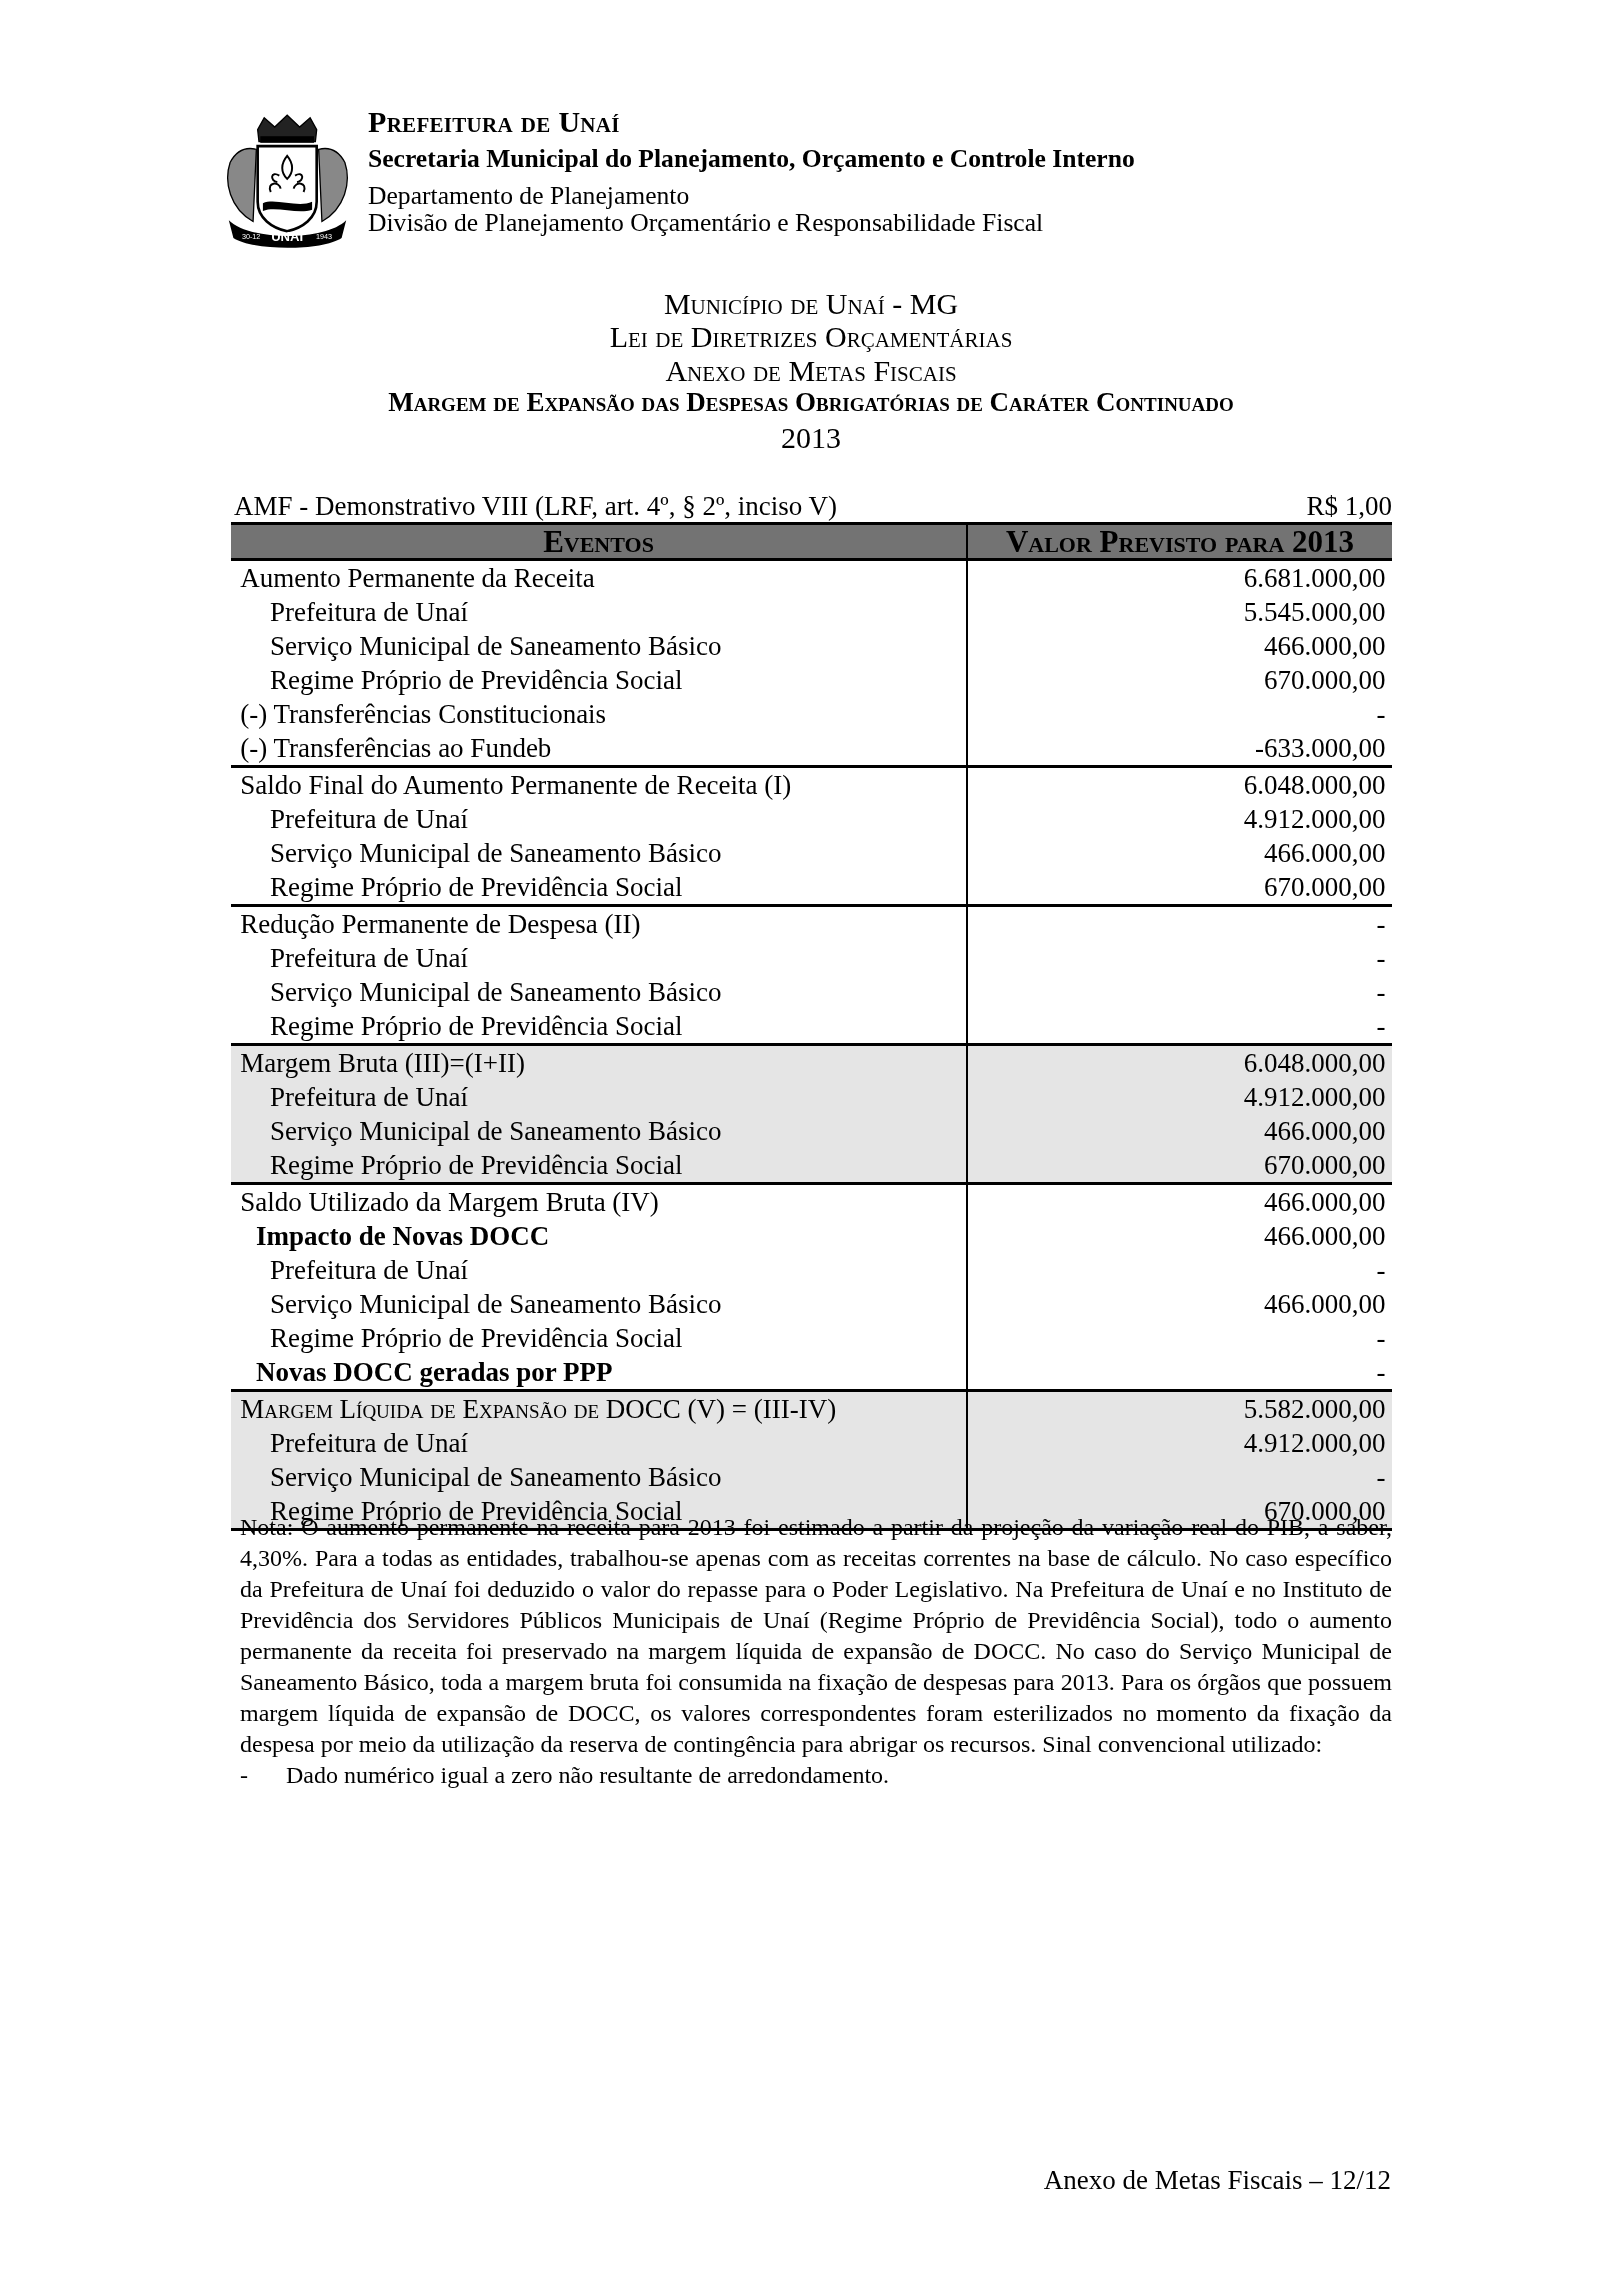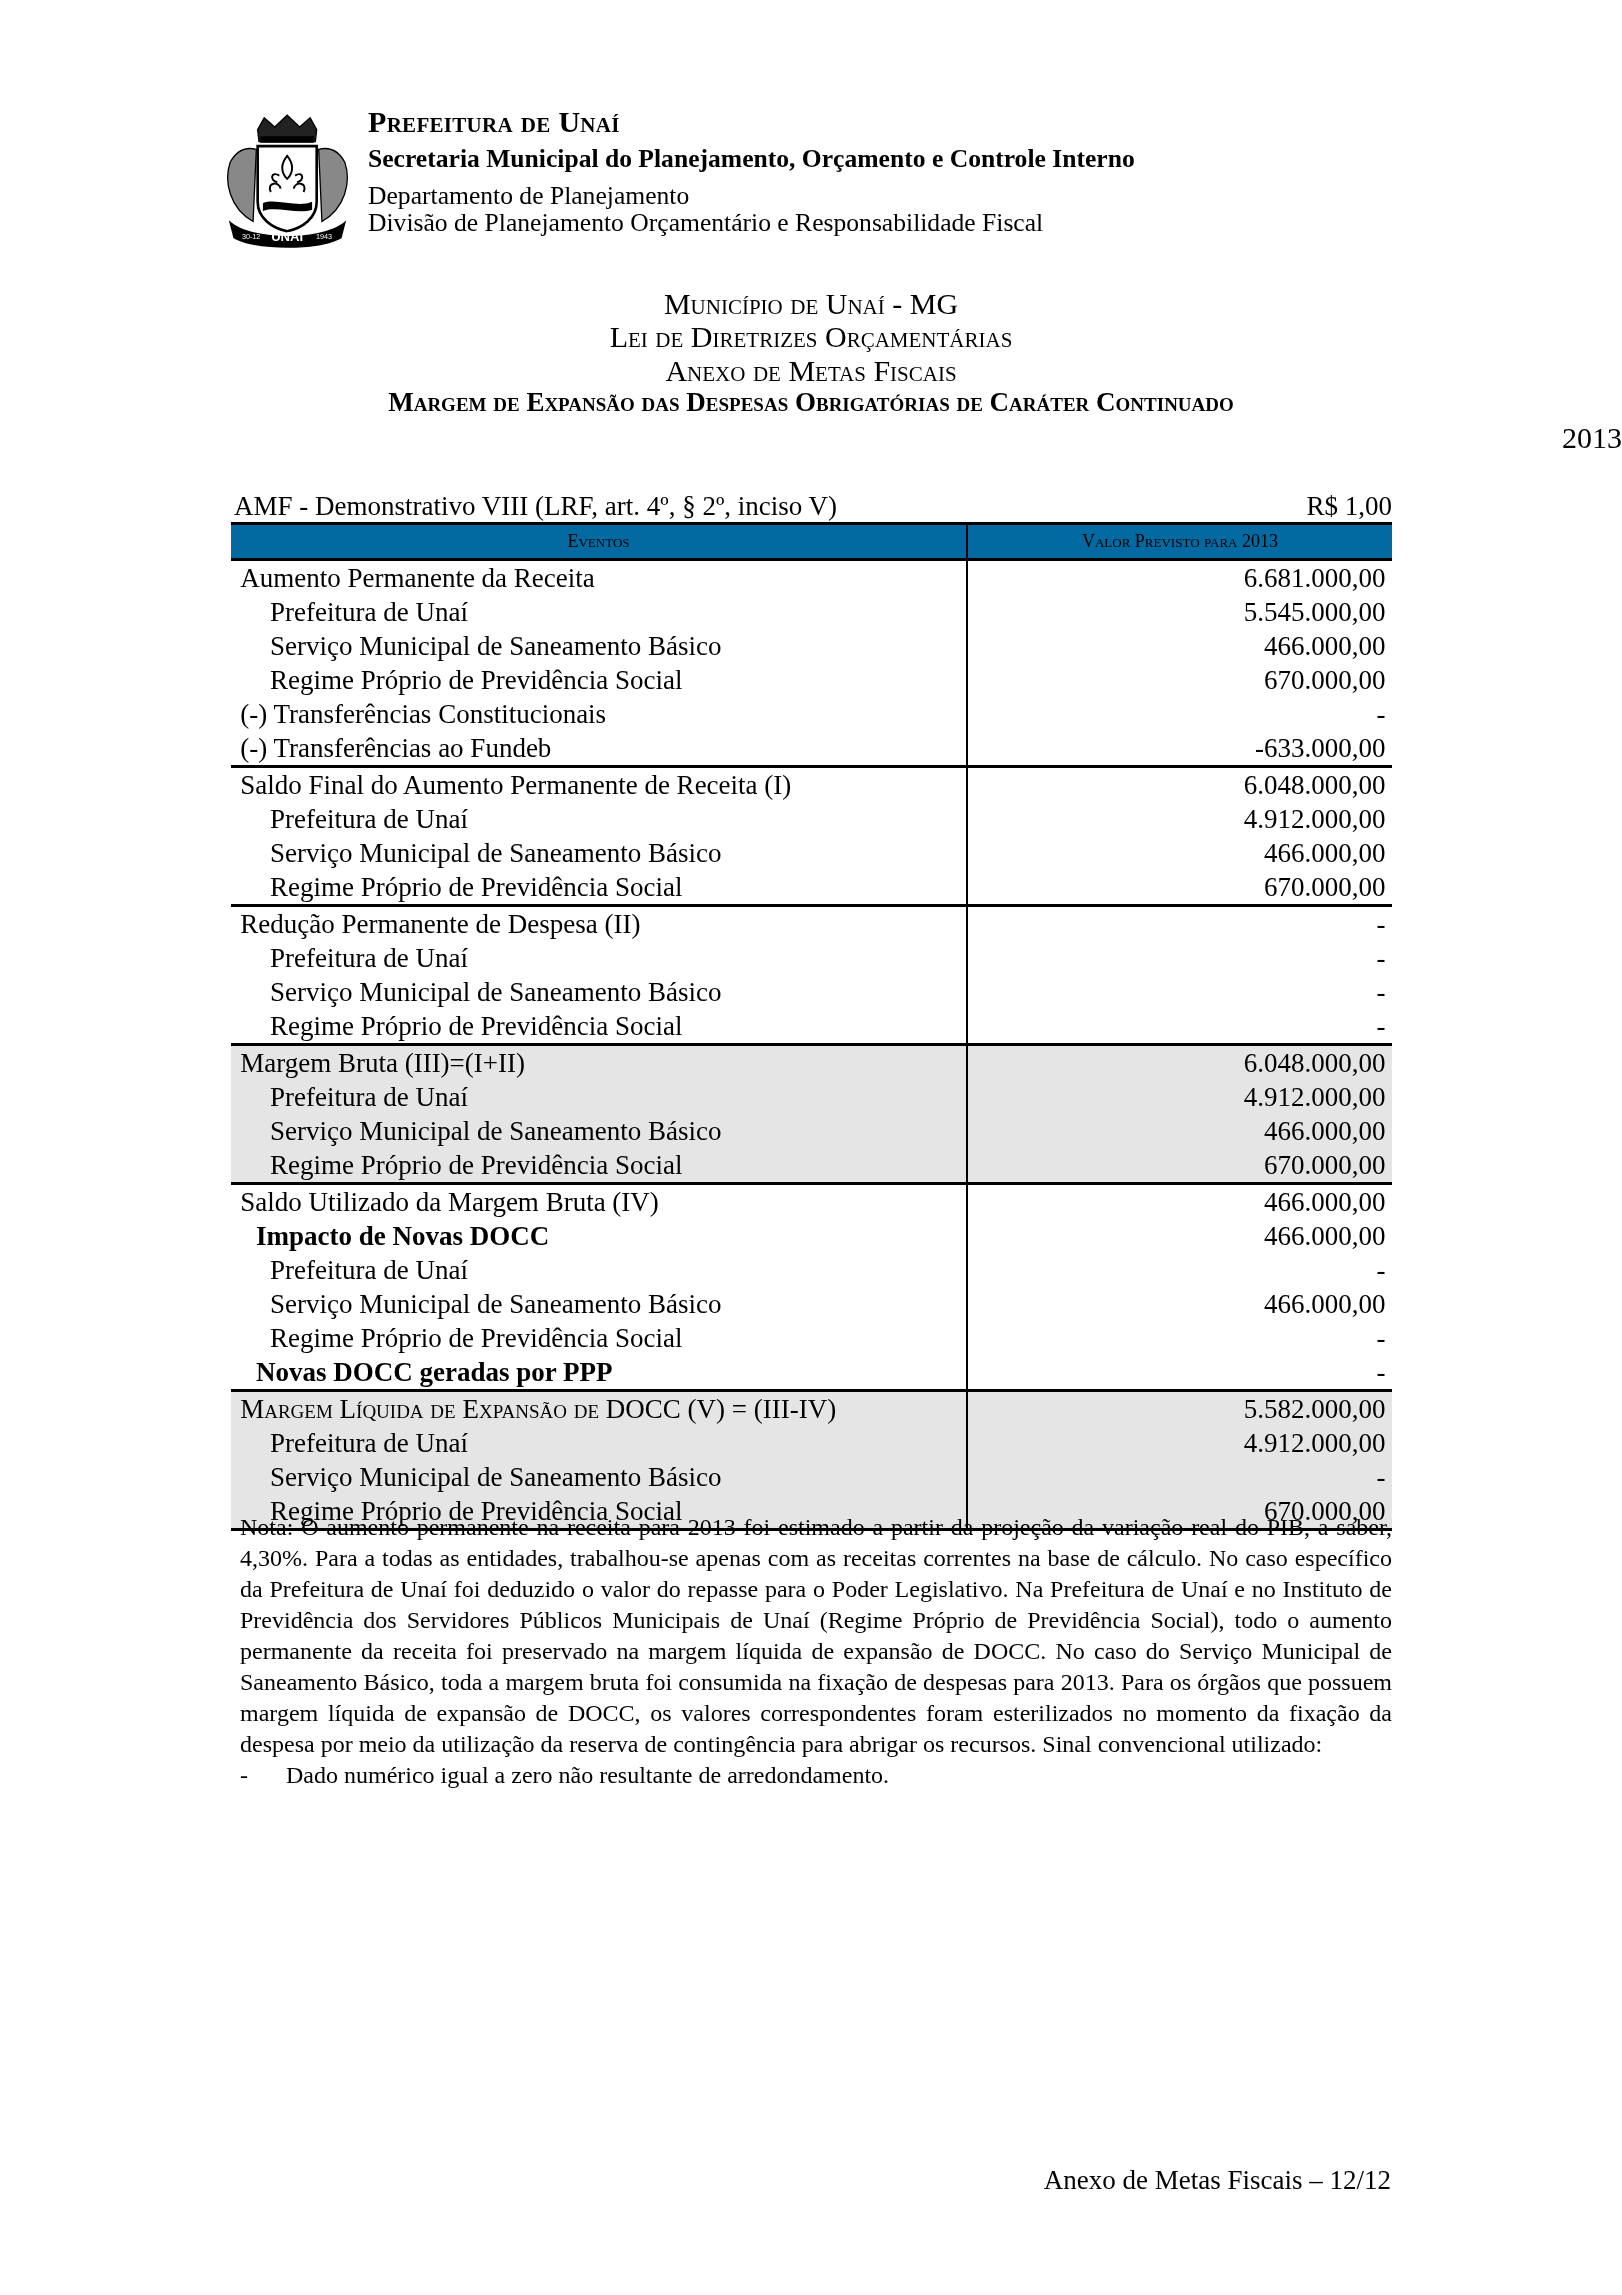--- a/index.html
+++ b/index.html
@@ -14,30 +14,30 @@
   .lh-dept { top:181px; font-size:25.6px; }
   .lh-div { top:208px; font-size:25.6px; }
 
   
   .tb { position:absolute; left:0; width:1622px; text-align:center; white-space:nowrap; font-size:30px; }
   .tb-sc { font-variant:small-caps; }
   .tb1 { top:287px; }
   .tb2 { top:320px; }
   .tb3 { top:354px; }
   .tb4 { top:387px; font-weight:bold; font-variant:small-caps; font-size:27px; }
-  .tb5 { top:421px;text-align:right; }
+  .tb5 { top:421px; }
 
   
   .cap { position:absolute; top:491px; font-size:27px; white-space:nowrap; }
   .cap-left { left:234px; }
   .cap-right { right:230px; }
 
   
   .tbl { position:absolute; left:231px; top:522px; width:1161px; border-collapse:collapse; font-size:27px; }
-  .tbl th { background:#0369a1; height:33px; font-variant:small-caps; font-weight:normal; font-size:18px;
+  .tbl th { background:#737373; height:33px; font-variant:small-caps; font-weight:bold; font-size:31px;
             border-top:3.9px solid #000; border-bottom:3.9px solid #000; padding:0; line-height:29px; }
   .tbl th.c1 { width:735px; border-right:2px solid #000; text-align:center; }
   .tbl th.c2 { text-align:center; }
   .tbl td { height:34px; padding:0; line-height:33px; white-space:nowrap; }
   .tbl td.c1 { border-right:2px solid #000; padding-left:9.2px; }
   .tbl td.c2 { text-align:right; padding-right:6.6px; }
   .tbl tr.shade td { background:#e5e5e5; }
   .tbl tr.sep td { border-top:3.9px solid #000; }
   .tbl tr.last td { border-bottom:3.9px solid #000; }
   .ind1 { padding-left:25px !important;font-weight:bold; }

